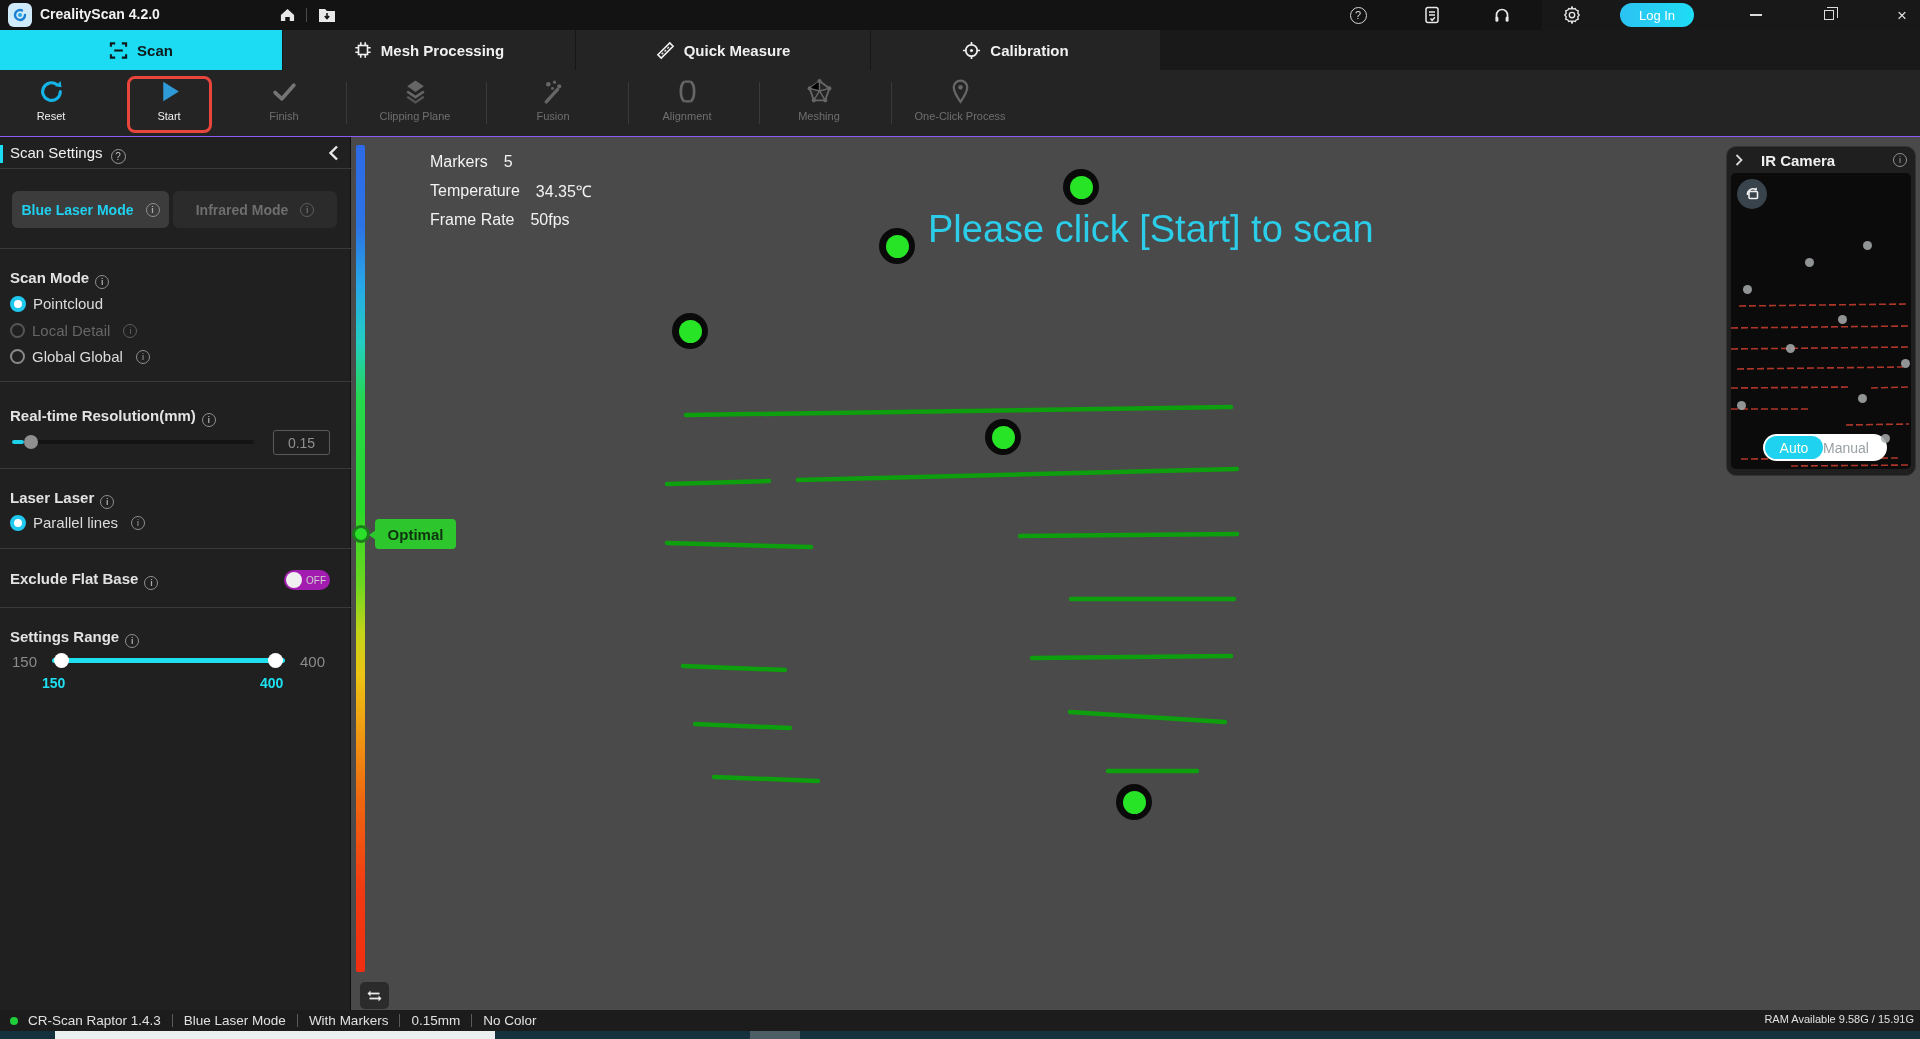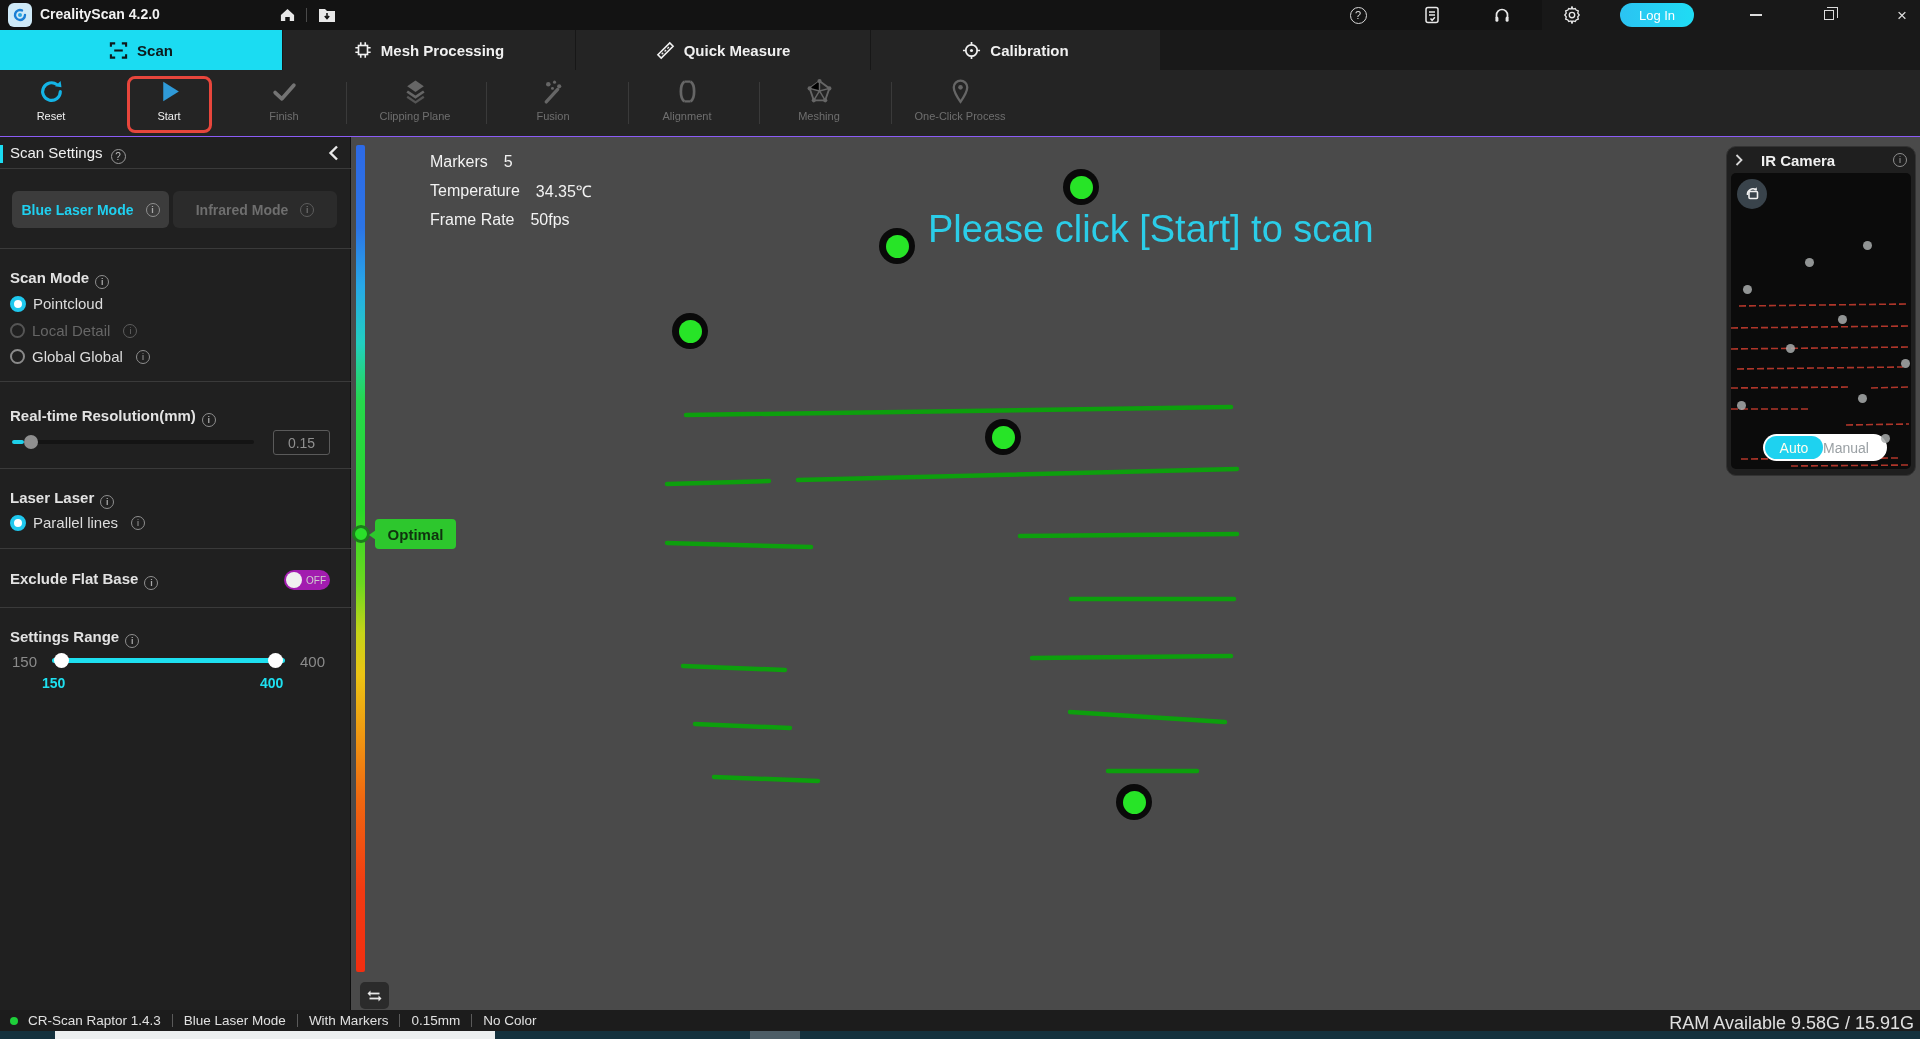--- a/index.html
+++ b/index.html
@@ -133,21 +133,21 @@
                background:#fff; display:flex; align-items:center; }
   #ir-auto { width:58px; height:23px; margin-left:2px; border-radius:12px; background:#1ed2f0;
              color:#fdfdef; font-size:14px; display:flex; align-items:center; justify-content:center; }
   #ir-manual { flex:1; text-align:left; color:#9aa0a4; font-size:14px; }
 
   
   #statusbar { position:absolute; left:0; top:1010px; width:1920px; height:21px; background:#1c1c1c;
                display:flex; align-items:center; font-size:13.5px; color:#e0e0e0; }
   #status-dot { width:8px; height:8px; border-radius:50%; background:#1ecf3a; margin:0 10px 0 10px; }
   .st-sep { width:1px; height:13px; background:#5a5a5a; margin:0 11px; }
-  #ram { position:absolute; right:6px; top:3px; font-size:18px; color:#e0e0e0; }
+  #ram { position:absolute; right:6px; top:3px; font-size:11px; color:#e0e0e0; }
   #bottomstrip { position:absolute; left:0; top:1031px; width:1920px; height:8px; background:#14313d; }
   #strip-white { position:absolute; left:55px; top:0; width:440px; height:8px; background:#eceff0; }
   #strip-gray { position:absolute; left:750px; top:0; width:50px; height:8px; background:#4d5d66; }
 </style>
 </head>
 <body>
 
 <div id="app">
 
   <div id="titlebar">

